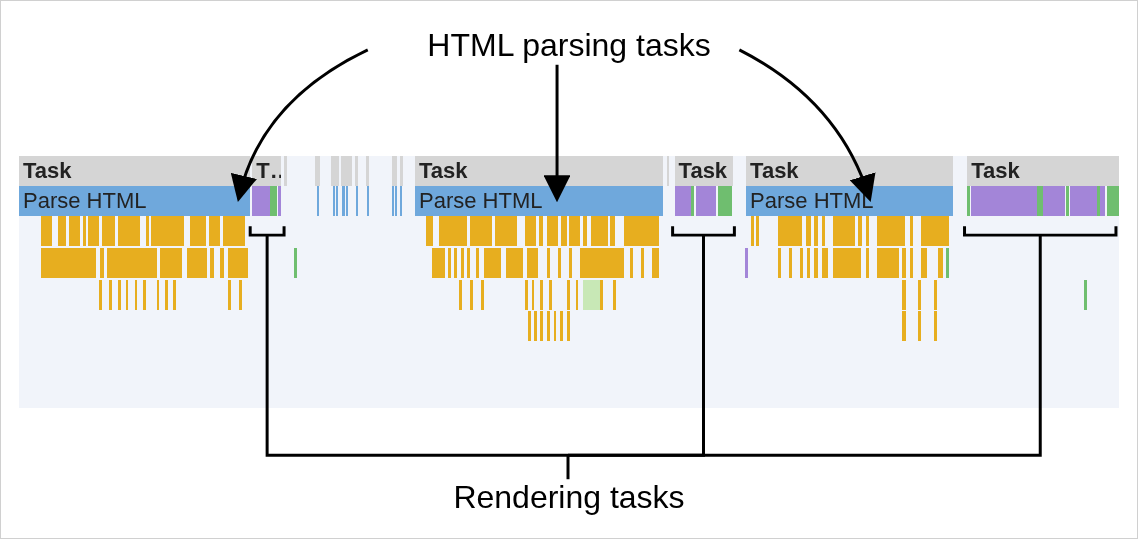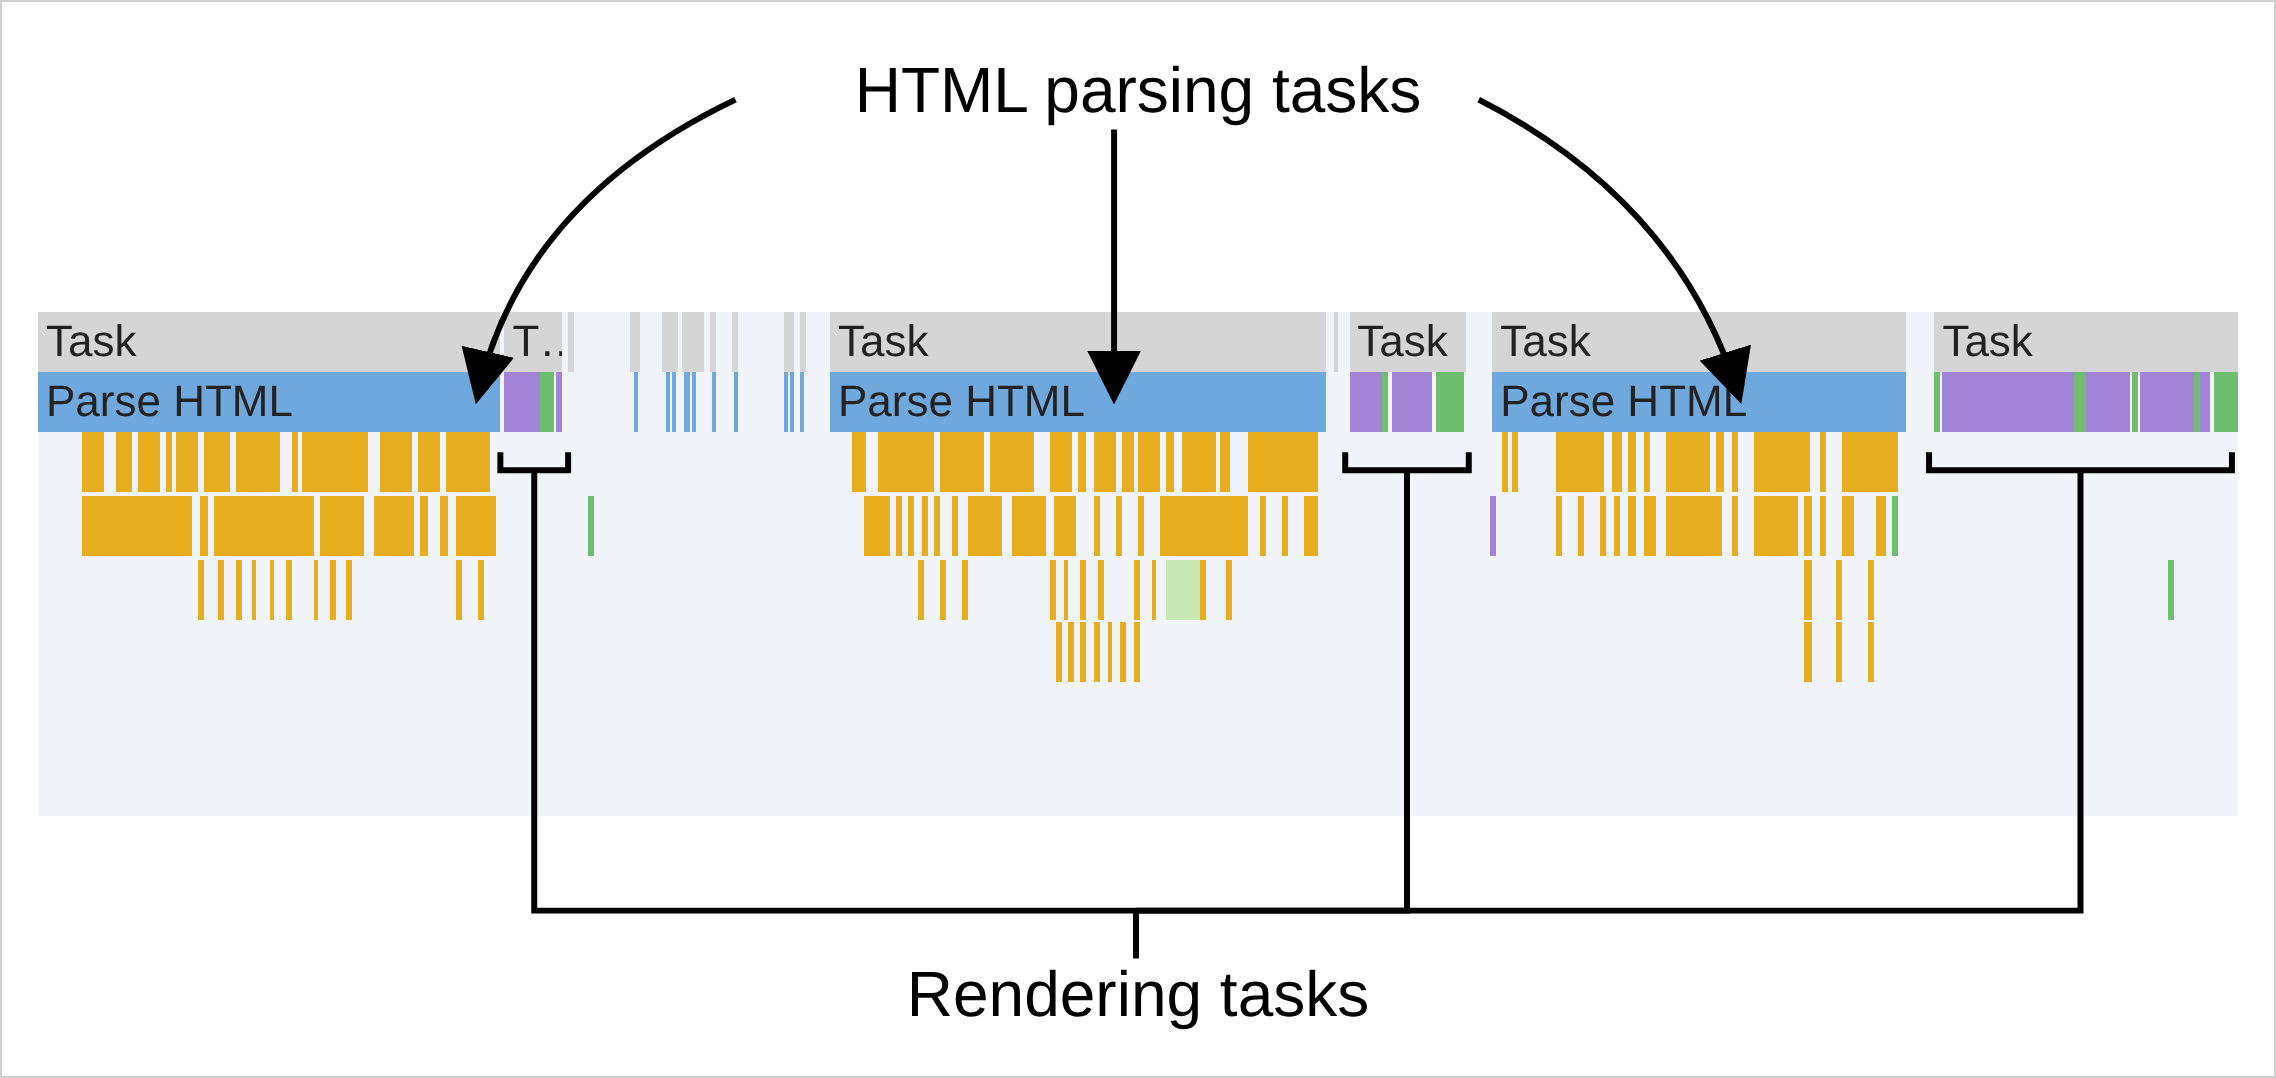--- a/index.html
+++ b/index.html
@@ -41,21 +41,21 @@
     top: 155px;
     height: 252px;
     background: #f1f4fa;
   }
   .row {
     position: absolute;
     left: 0;
     right: 0;
     height: 30px;
   }
-  .row.task-row { top: 0; }
+  .row.task-row { top: 0; font-weight: bold; }
   .row.parse-row { top: 30px; }
   .row.flame1 { top: 60px; }
   .row.flame2 { top: 92px; }
   .row.flame3 { top: 124px; }
   .row.flame4 { top: 155px; }
   .chart .flame1,
   .chart .flame2,
   .chart .flame3,
   .chart .flame4 { height:30px; }
 

